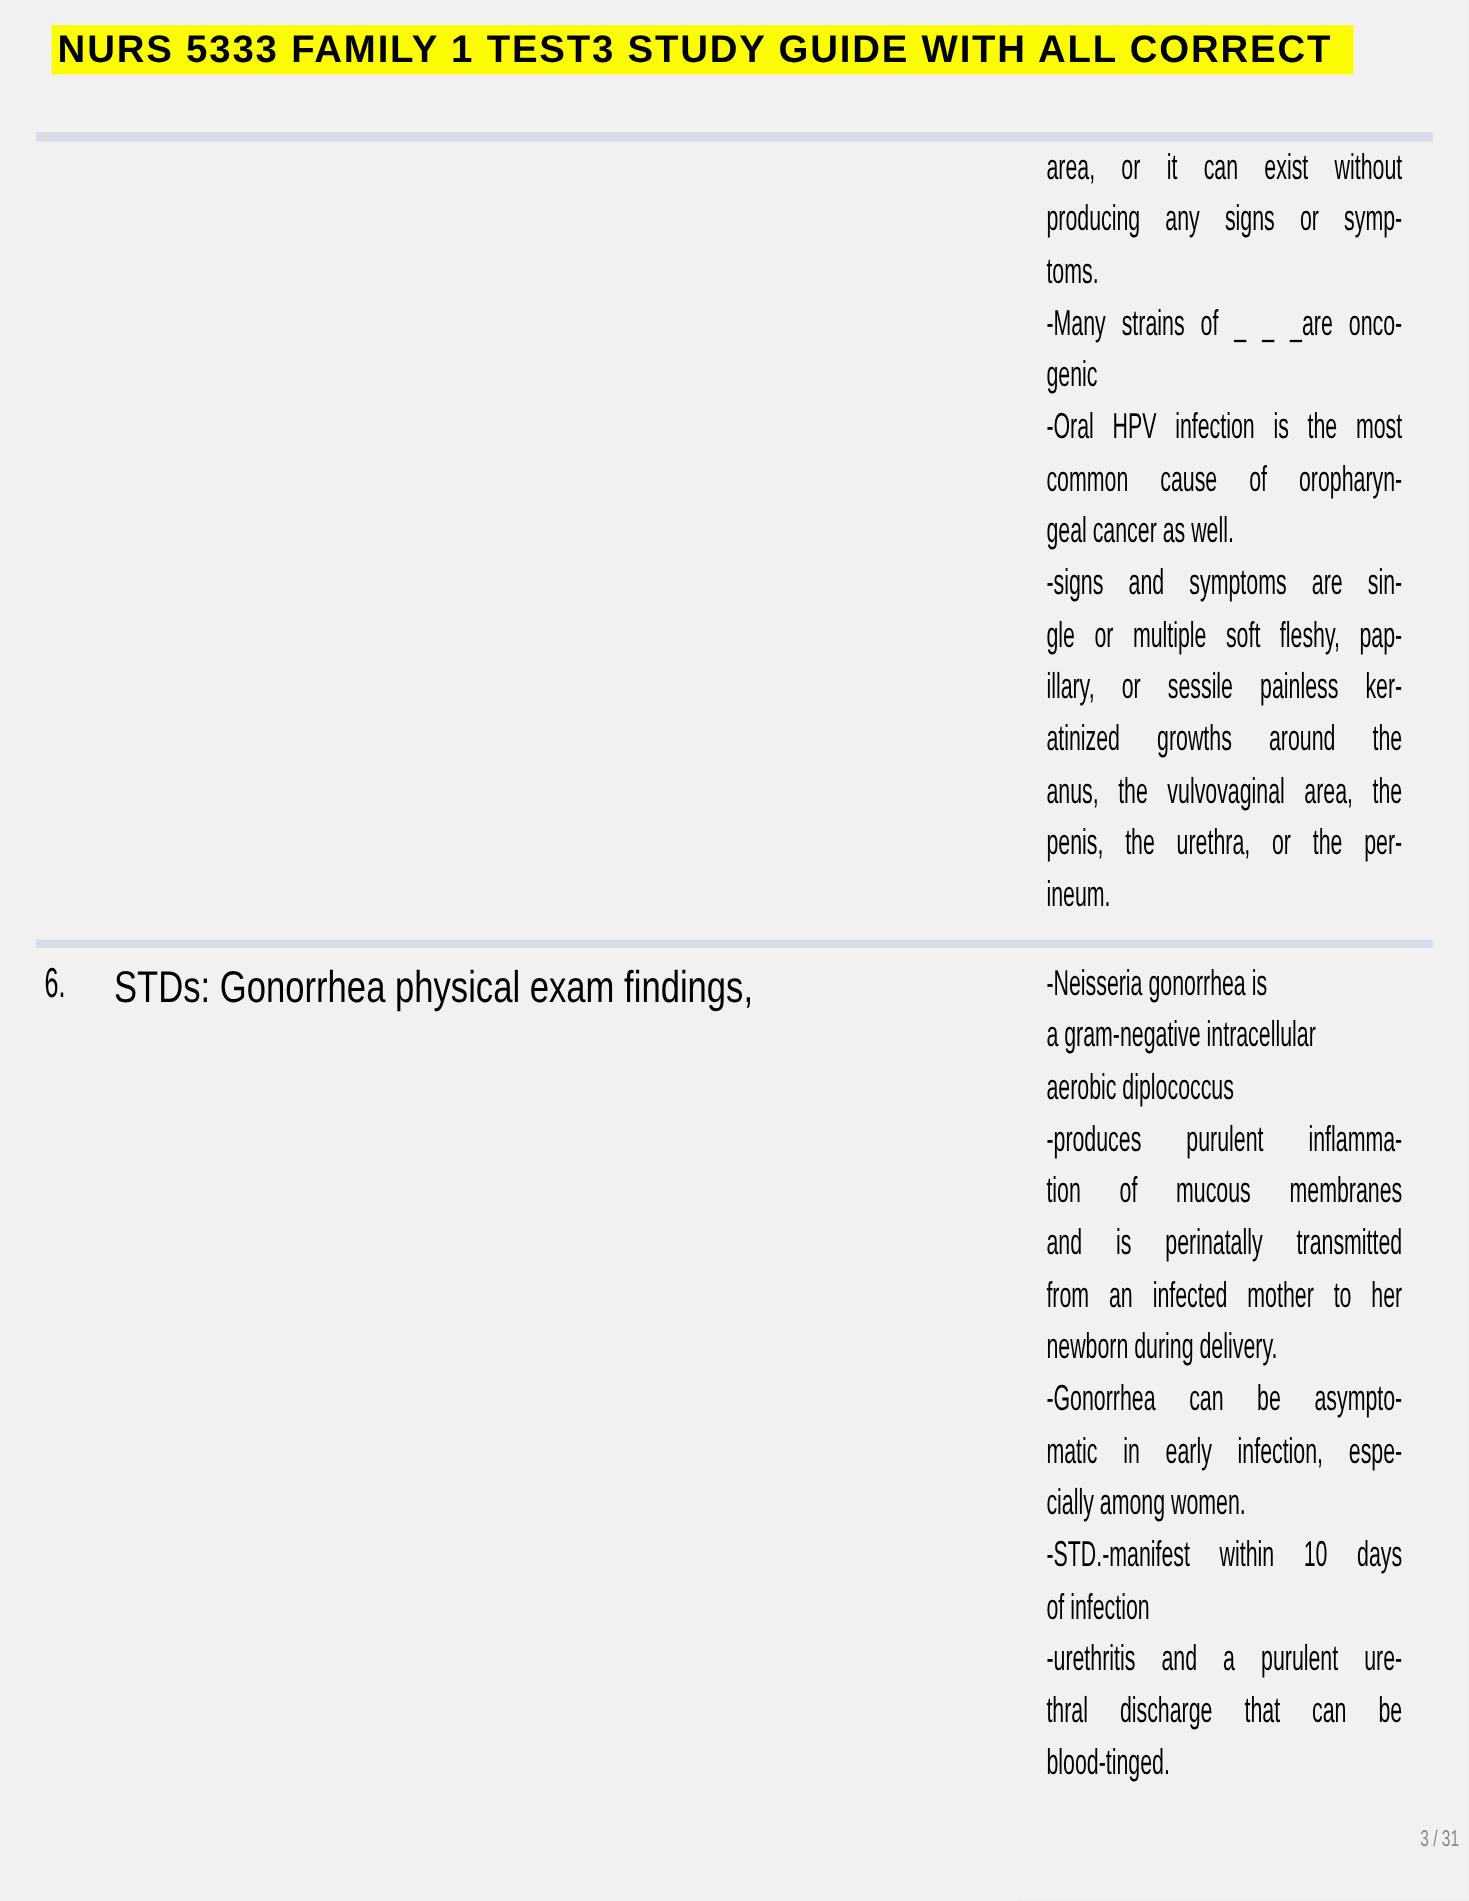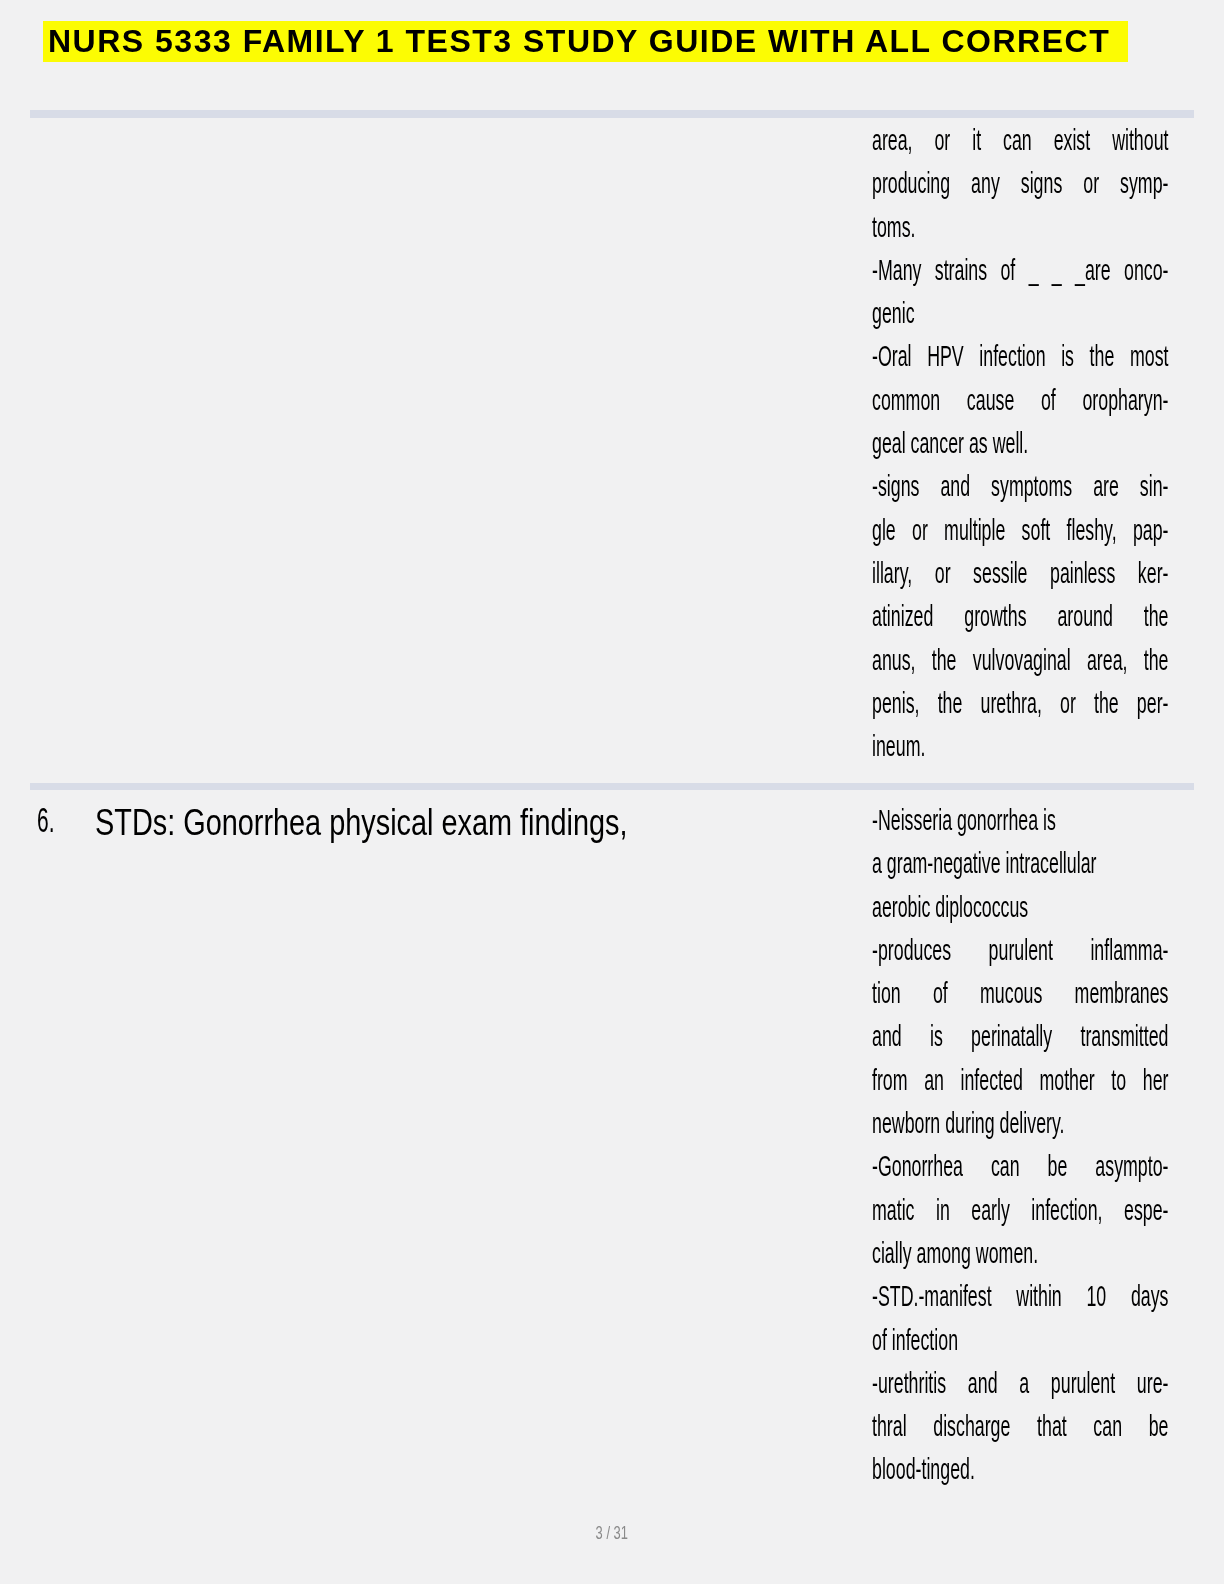--- a/index.html
+++ b/index.html
@@ -45,21 +45,21 @@
     position:absolute;left:37px;top:798px;width:120px;
     transform:scaleX(0.6);transform-origin:0 0;
     font-size:35px;line-height:43.3px;white-space:nowrap;
   }
   .q-text{
     position:absolute;left:95px;top:801px;width:900px;
     transform:scaleX(0.78);transform-origin:0 0;
     font-size:37px;line-height:43.3px;white-space:nowrap;
   }
   
-  .footer-wrap{position:absolute;left:0;top:1522px;width:1224px;text-align:center;}
+  .footer-wrap{position:absolute;left:0;top:1522px;width:1224px;text-align:right;}
   .footer-text{
     display:inline-block;
     transform:scaleX(0.68);
     font-size:19px;line-height:22px;color:#8a8a8a;
   }
 </style>
 </head>
 <body>
 
 <div class="page">

